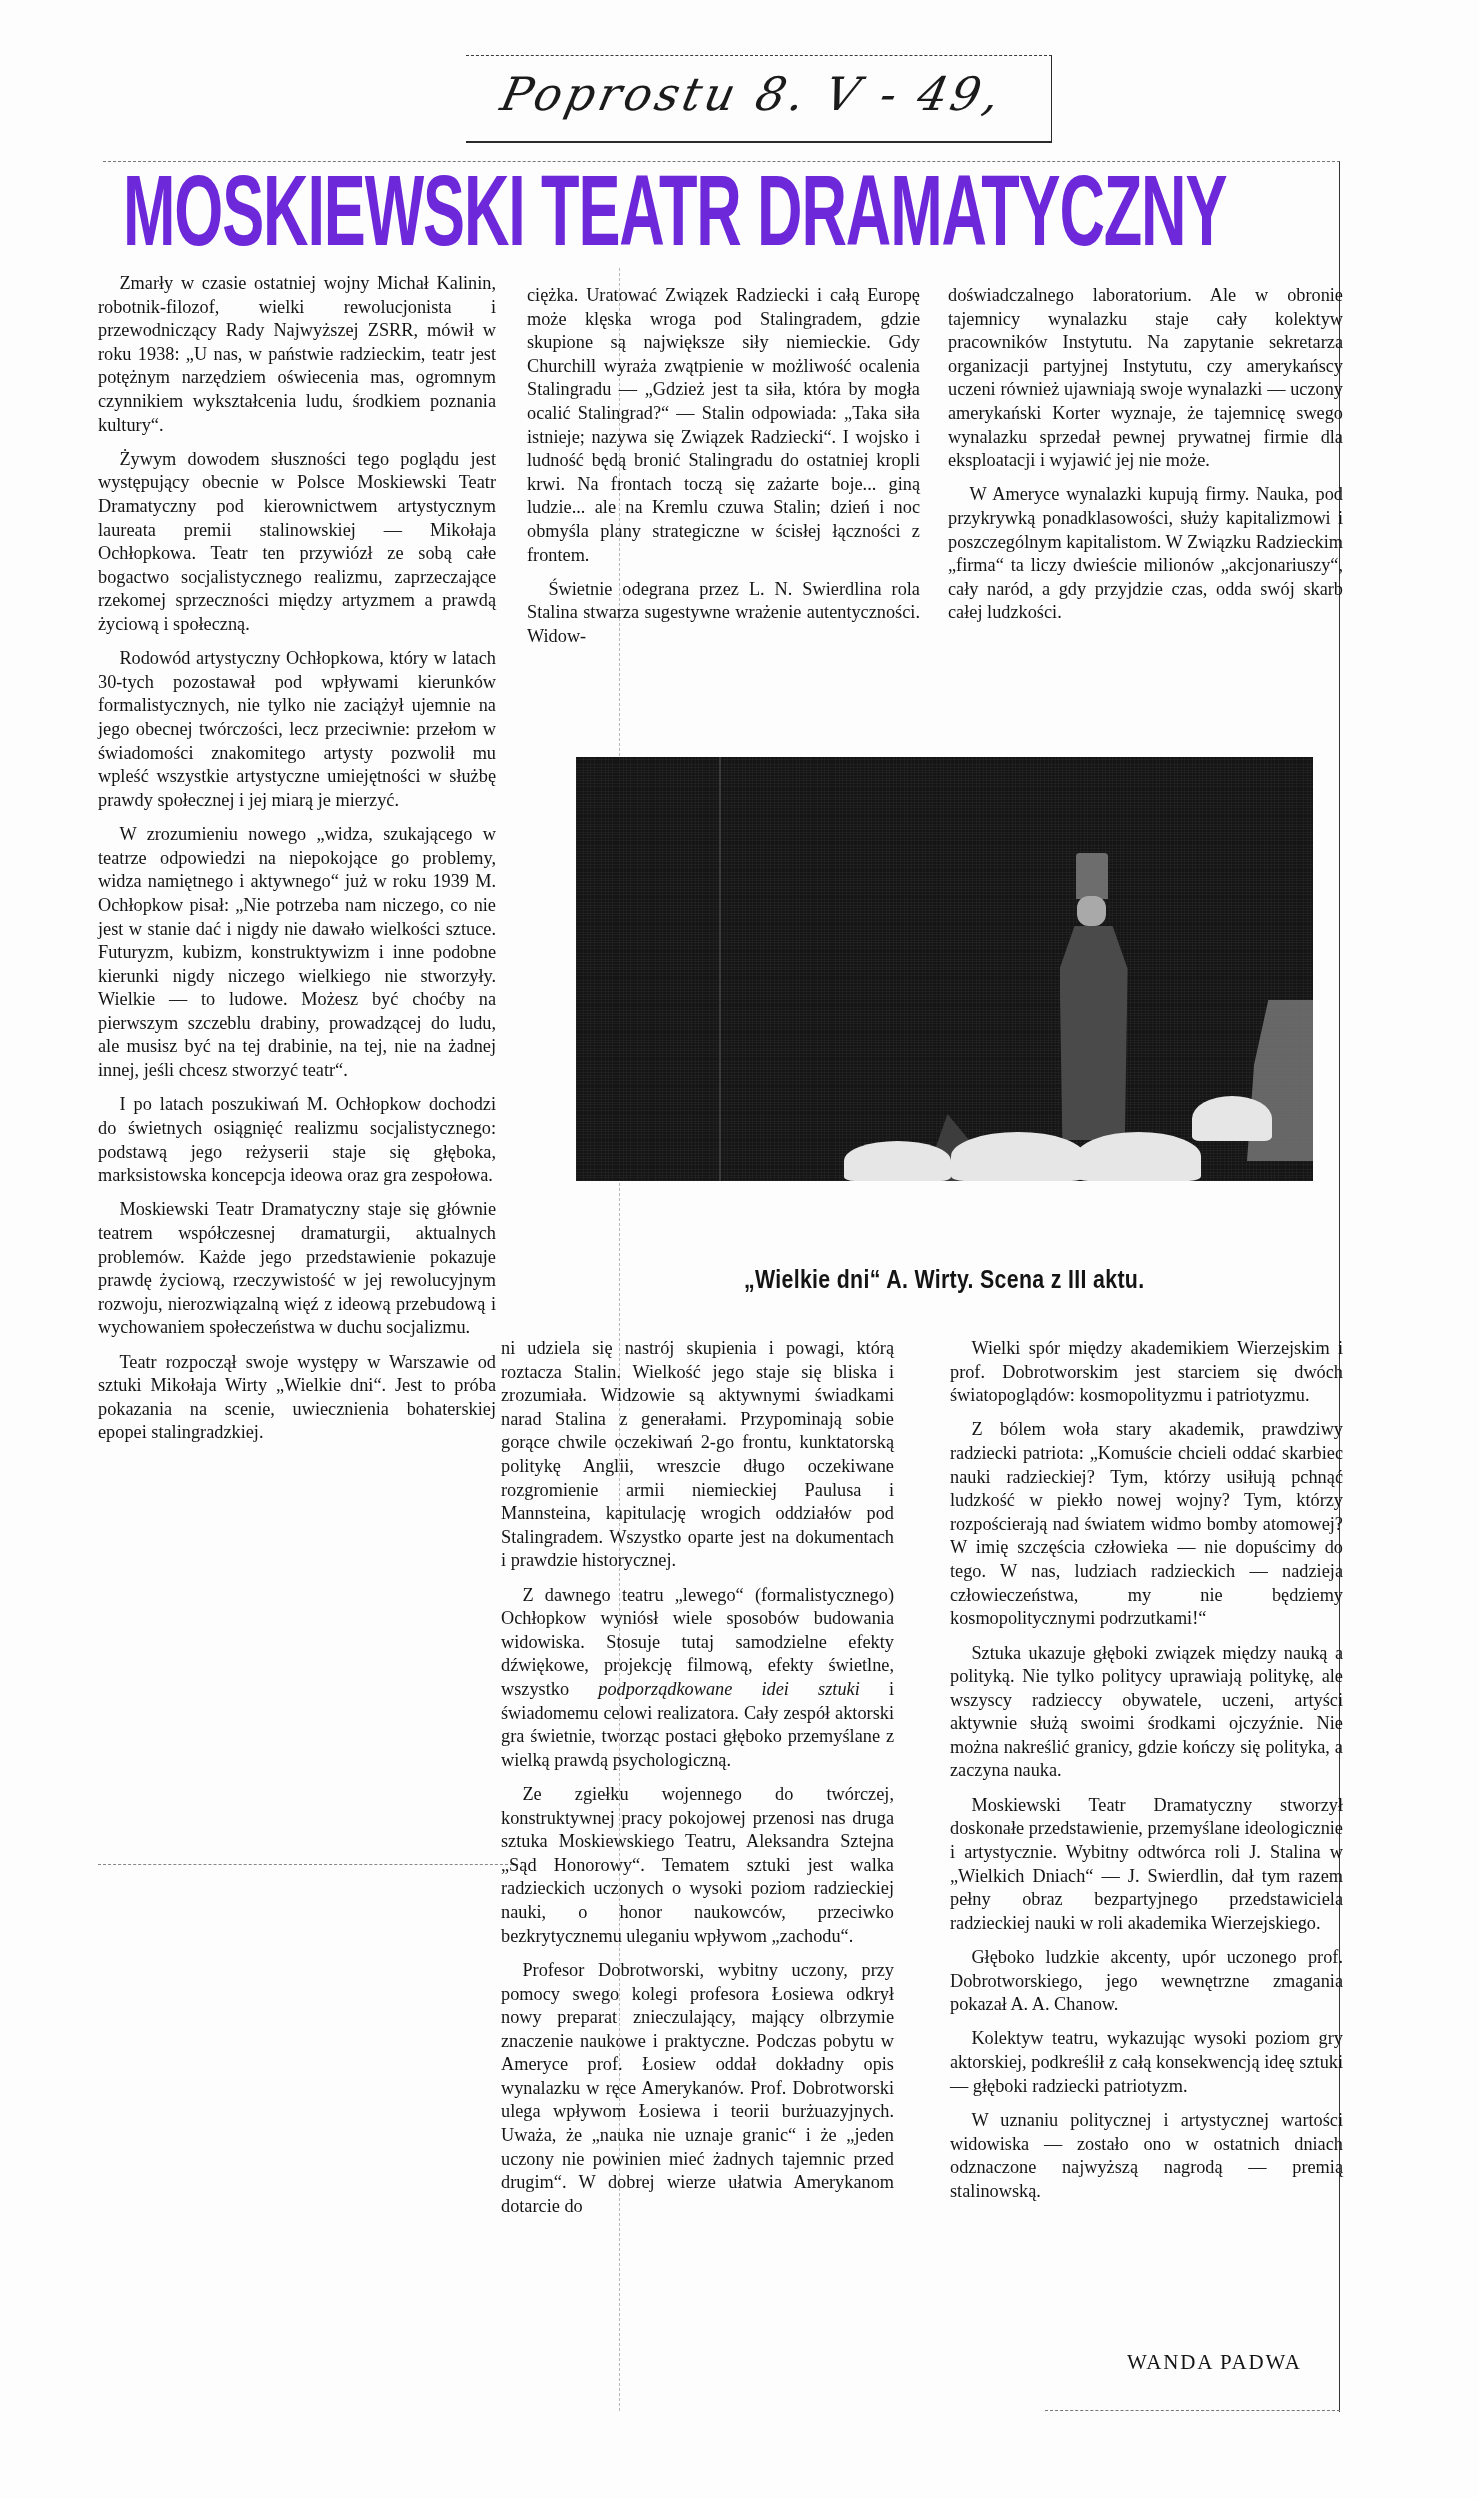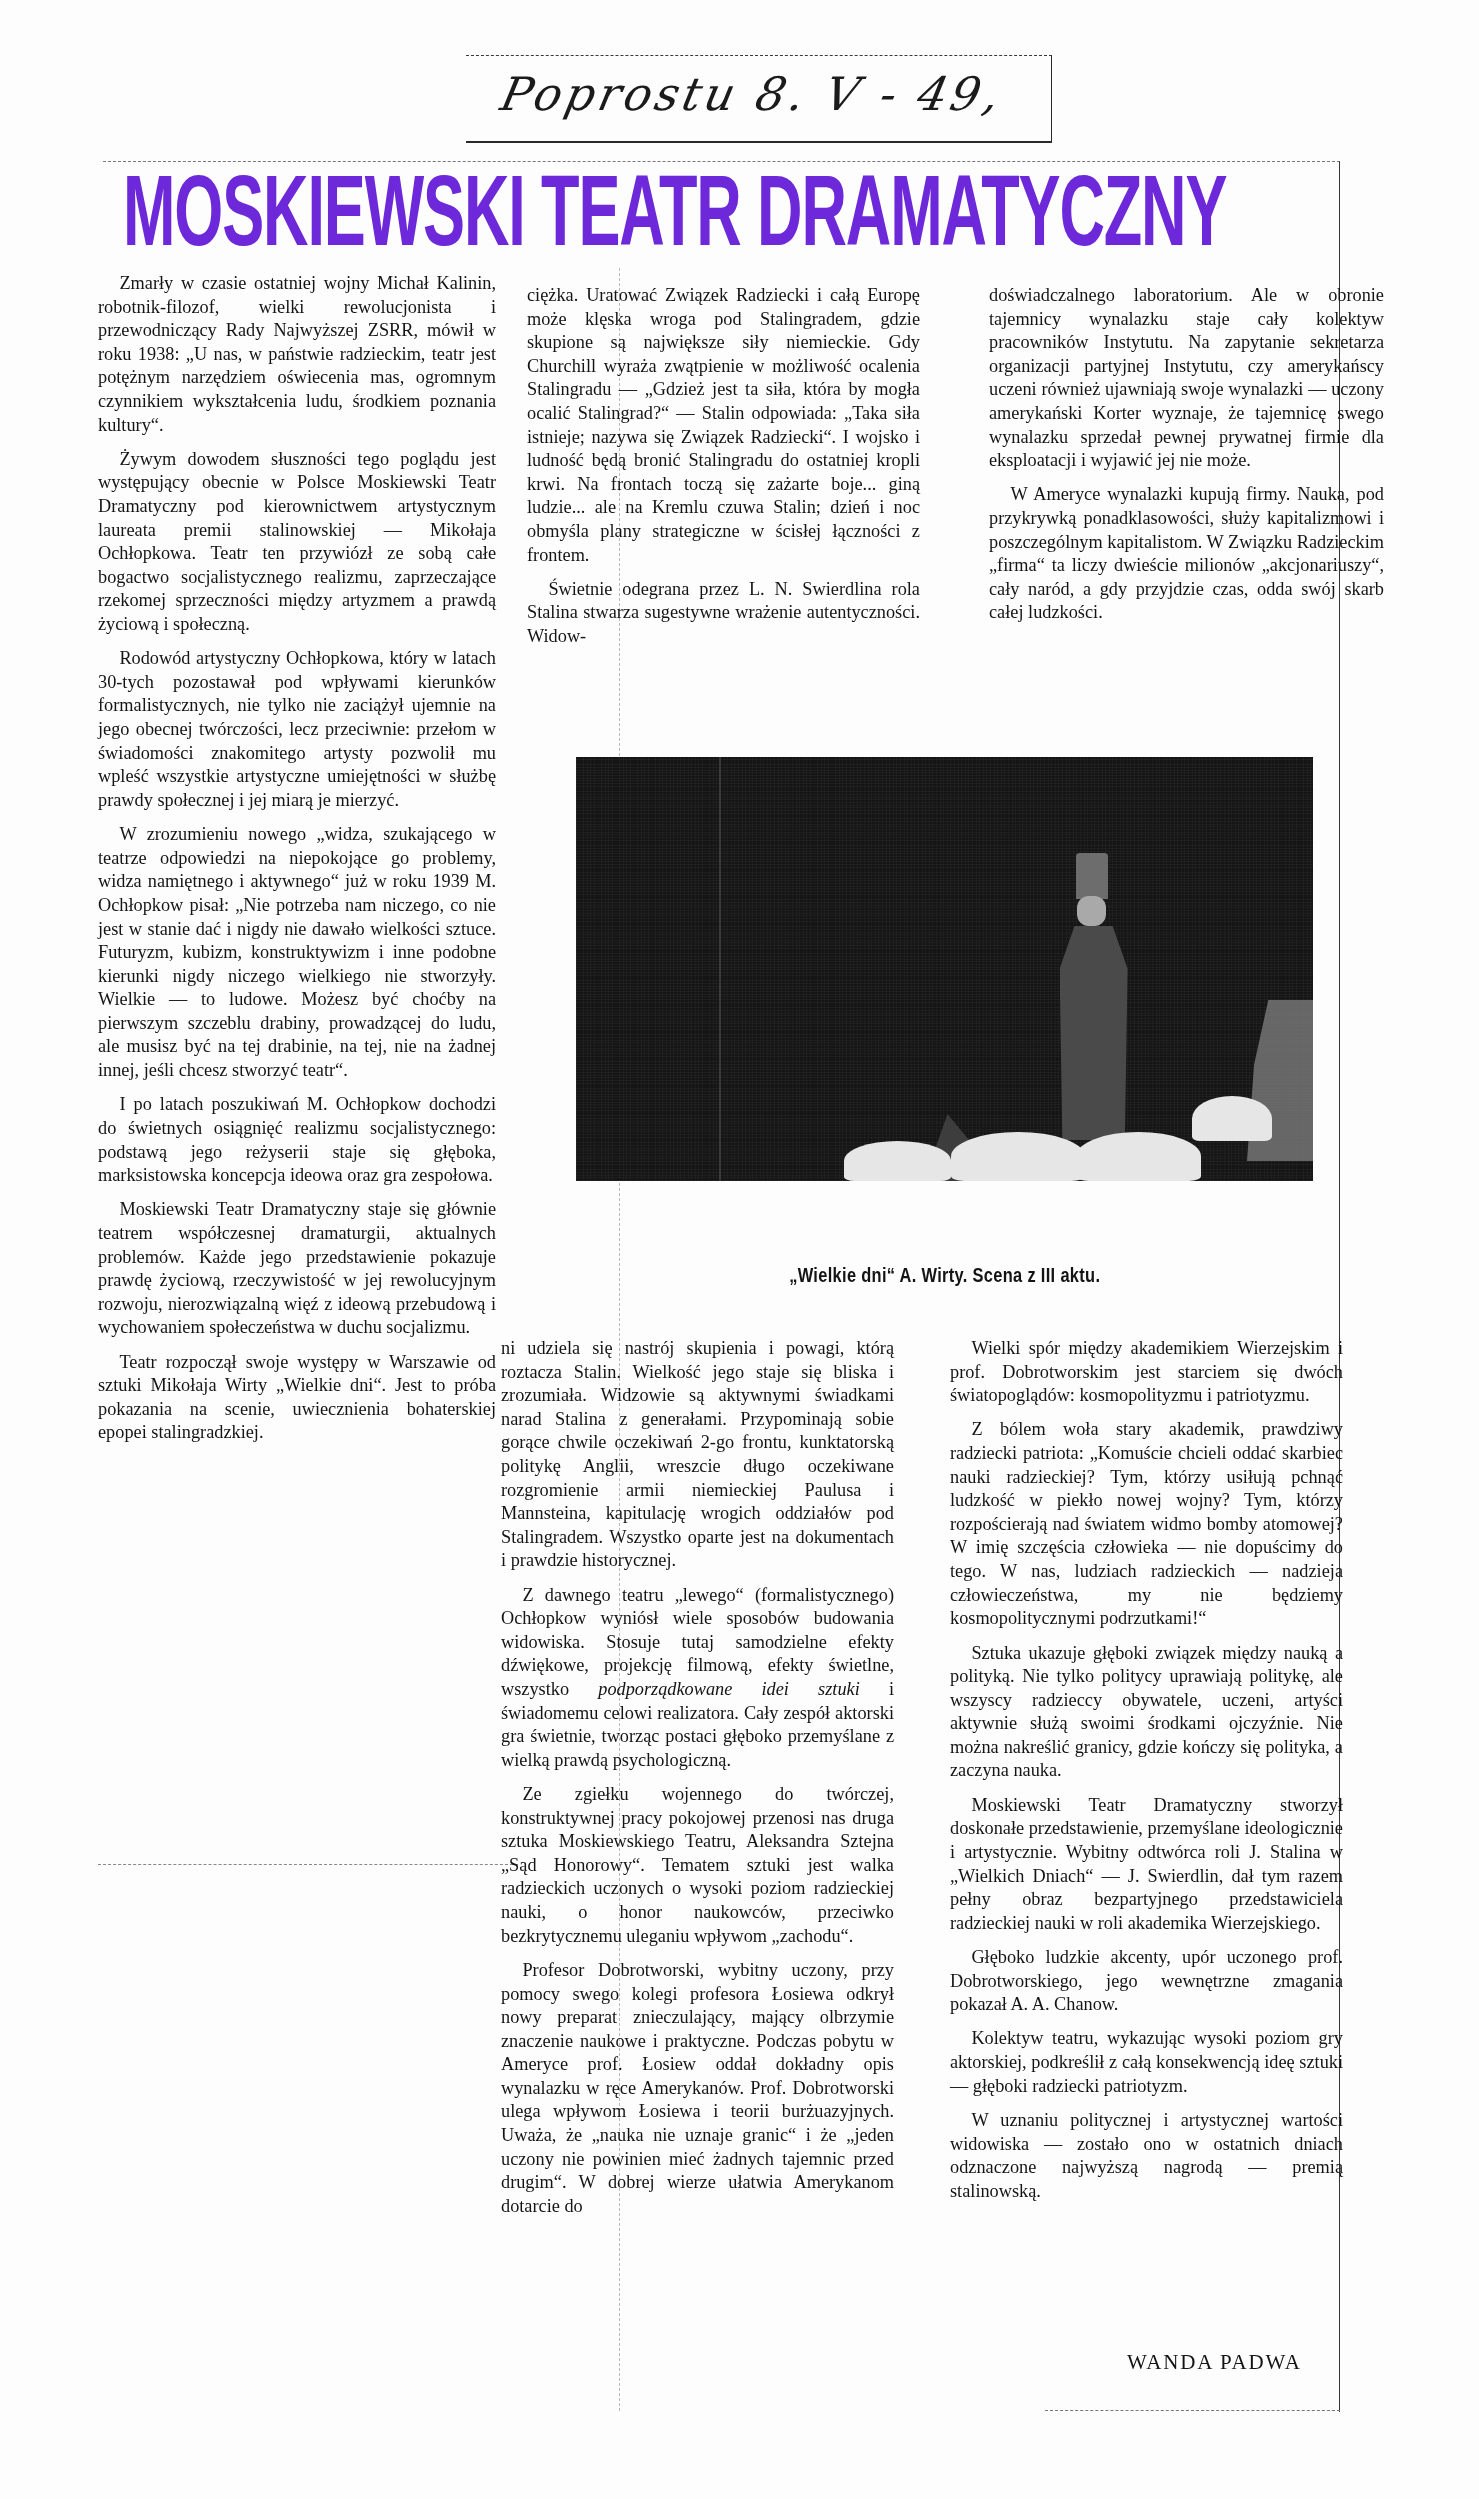--- a/index.html
+++ b/index.html
@@ -15,42 +15,42 @@
   .headline { left: 123px; top: 166px; width: 1196px; height: 89px; overflow: hidden; white-space: nowrap;
               font-family: "Liberation Sans", "DejaVu Sans", sans-serif; font-weight: bold;
               font-size: 100px; line-height: 89px; letter-spacing: -1.8px; color: #6d28d9;
               transform-origin: left top; }
   .headline span { display: inline-block; transform: scaleX(0.63); transform-origin: left center; }
   .col { position: absolute; font-size: 18.3px; line-height: 23.6px; text-align: justify; hyphens: manual; }
   .col p { margin: 0 0 10.7px 0; text-indent: 21.4px; }
   .col p.last { margin-bottom: 0; }
   .col1 { left: 98px; top: 272px; width: 398px; }
   .col2a { left: 527px; top: 284px; width: 393px; }
-  .col3a { left: 989px; top: 284px; width: 395px; }
+  .col3a { left: 948px; top: 284px; width: 395px; }
   .col2b { left: 501px; top: 1337px; width: 393px; }
   .col3b { left: 950px; top: 1337px; width: 393px; }
   .rule1 { left: 98px; top: 1864px; width: 420px; border-top: 0.9px dashed #888; }
   .photo { left: 576px; top: 757px; width: 737px; height: 424px; background: #151515; overflow: hidden; }
   .photo .grain { position: absolute; inset: 0;
     background: repeating-linear-gradient(0deg, rgba(255,255,255,0.04) 0 0.9px, transparent 0.9px 2.7px),
                 repeating-linear-gradient(90deg, rgba(255,255,255,0.03) 0 0.9px, transparent 0.9px 3.6px); }
   .photo .fold { position: absolute; left: 143px; top: 0; width: 1.8px; height: 100%; background: #3a3a3a; }
   .figure-main { position: absolute; left: 480px; top: 96px; width: 71px; height: 295px; }
   .fm-hat { position: absolute; left: 19.6px; top: 0; width: 32px; height: 46px; background: #6d6d6d; border-radius: 3.6px 3.6px 0 0; }
   .fm-face { position: absolute; left: 21.4px; top: 43px; width: 28.6px; height: 30px; background: #a9a9a9; border-radius: 40%; }
   .fm-coat { position: absolute; left: 3.6px; top: 73px; width: 68px; height: 214px; background: #4a4a4a;
              clip-path: polygon(22% 0, 78% 0, 100% 20%, 96% 100%, 4% 100%, 0 20%); }
   .figure-right { position: absolute; left: 671px; top: 243px; width: 71px; height: 161px; background: #7a7a7a;
                   clip-path: polygon(30% 0, 100% 0, 100% 100%, 0 100%, 10% 40%); opacity: 0.8; }
   .figure-left { position: absolute; left: 339px; top: 357px; width: 54px; height: 259px; background: #3d3d3d;
                  clip-path: polygon(60% 0, 100% 10%, 90% 100%, 0 100%, 10% 30%); }
   .snow { position: absolute; left: 241px; top: 348px; width: 446px; height: 76px; }
   .snow div { position: absolute; background: #e6e6e6; border-radius: 50% 50% 10% 10%; }
   .caption { left: 576px; top: 1264px; width: 737px; text-align: center; font-family: "Liberation Sans", "DejaVu Sans", sans-serif;
-             font-weight: bold; font-size: 20px; letter-spacing: 0.4px; }
+             font-weight: bold; font-size: 26px; letter-spacing: 0.4px; }
   .caption span { display: inline-block; transform: scaleX(0.82); }
   .signature { left: 1127px; top: 2350px; font-size: 21px; letter-spacing: 1.8px; }
   .bottom-rule { left: 1045px; top: 2410px; width: 295px; border-top: 0.9px dashed #777; }
   .vline-fold { left: 619px; top: 268px; width: 0.9px; height: 2143px; border-left: 0.9px dashed rgba(60,60,60,0.35); }
 </style>
 </head>
 <body>
 
 <div class="abs note-box">
   <span class="note-text">Poprostu 8. V - 49,</span>

